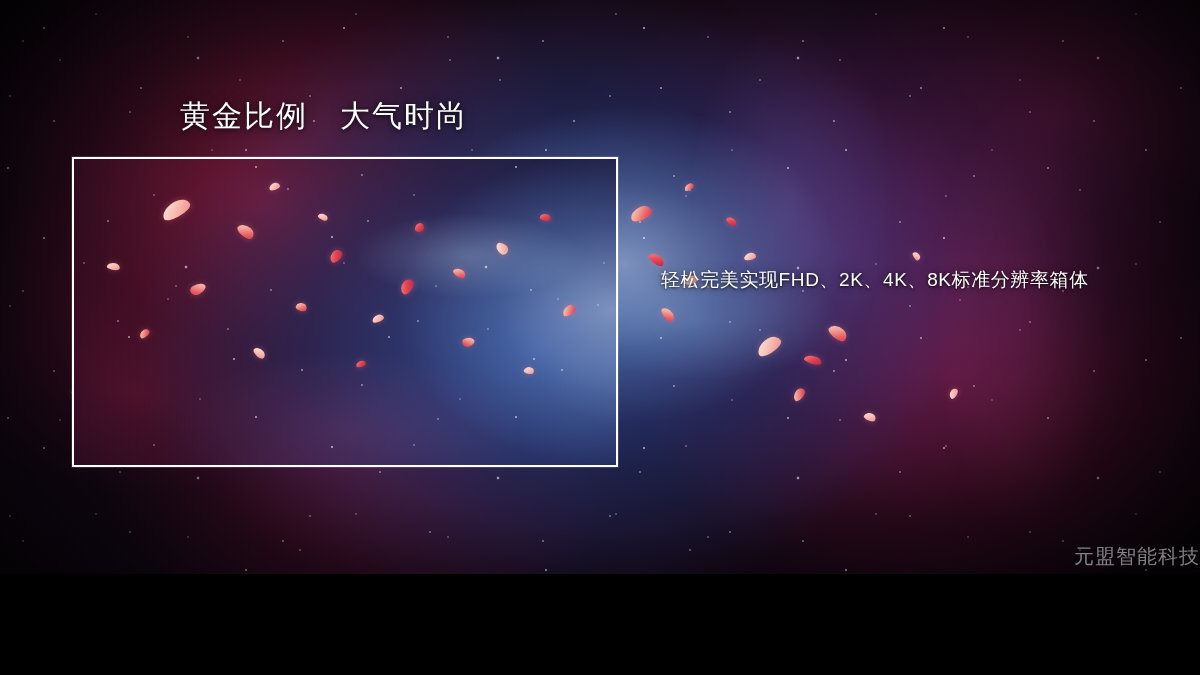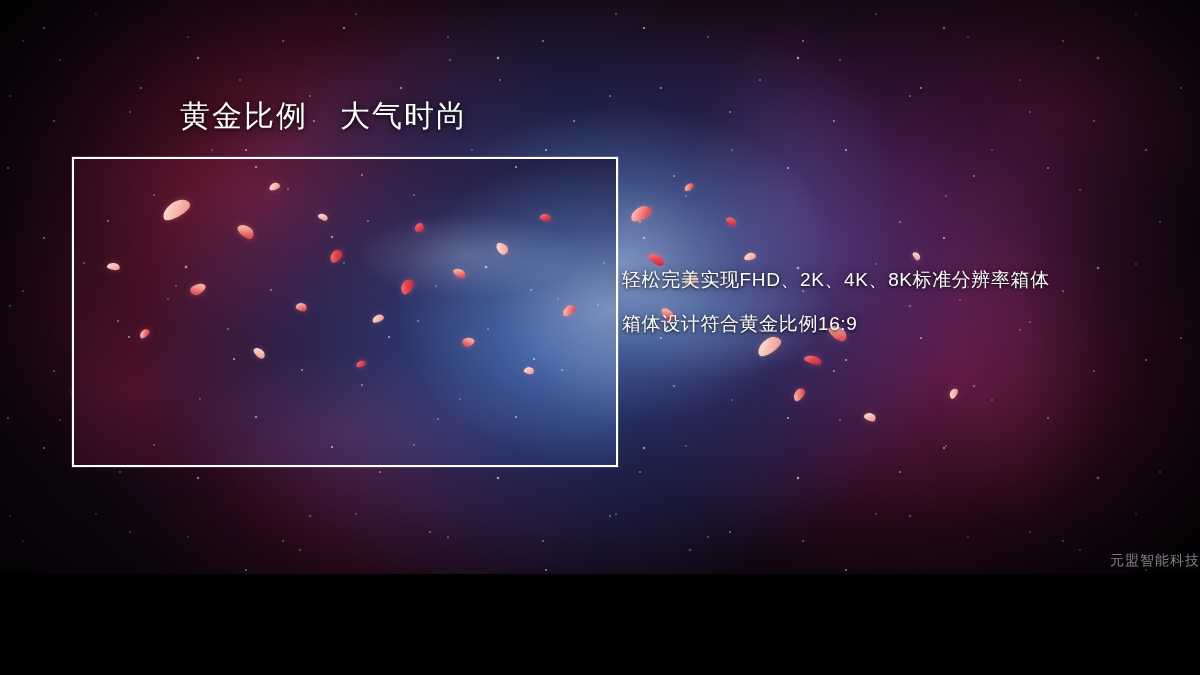--- a/index.html
+++ b/index.html
@@ -142,38 +142,38 @@
     font-size: 30px;
     line-height: 1;
     color: #ffffff;
     letter-spacing: 2px;
     white-space: pre;
     text-shadow: 0 1px 4px rgba(0,0,0,.75), 0 0 12px rgba(0,0,0,.5);
   }
 
   #body-text {
     position: absolute;
-    left: 622px;
+    left: 661px;
     top: 258px;
     width: 510px;
   }
   #body-text .line {
     font-size: 19px;
     line-height: 44px;
     color: #ffffff;
     letter-spacing: .6px;
     white-space: pre;
     text-shadow: 0 1px 3px rgba(0,0,0,.8), 0 0 10px rgba(0,0,0,.45);
   }
 
   #watermark {
     position: absolute;
     right: 0px;
     bottom: 4px;
-    font-size: 14px;
+    font-size: 20px;
     color: rgba(176,176,180,.72);
     letter-spacing: 1px;
     white-space: pre;
     margin-top: 8px;
   }
 </style>
 </head>
 <body>
 
 <div id="slide">
@@ -236,18 +236,17 @@
         <div class="petal " style="left: 72%; top: 58%; width: 9px; height: 12px; transform: rotate(68deg);"></div>
         <div class="petal deep" style="left: 60%; top: 40%; width: 16px; height: 11px; transform: rotate(-50deg);"></div>
         <div class="petal pale" style="left: 45%; top: 18%; width: 10px; height: 6px; transform: rotate(30deg);"></div>
         <div class="petal " style="left: 12%; top: 56%; width: 11px; height: 7px; transform: rotate(-35deg);"></div>
         <div class="petal pale" style="left: 83%; top: 68%; width: 10px; height: 7px; transform: rotate(15deg);"></div>
       </div>
   </div>
 
   <div id="body-text">
     <div class="line">轻松完美实现FHD、2K、4K、8K标准分辨率箱体</div>
-    <div class="line">箱体设计符合黄金比例16:9</div>
   </div>
 
   <div id="watermark">元盟智能科技</div>
 
 </div>
 
 </body></html>

